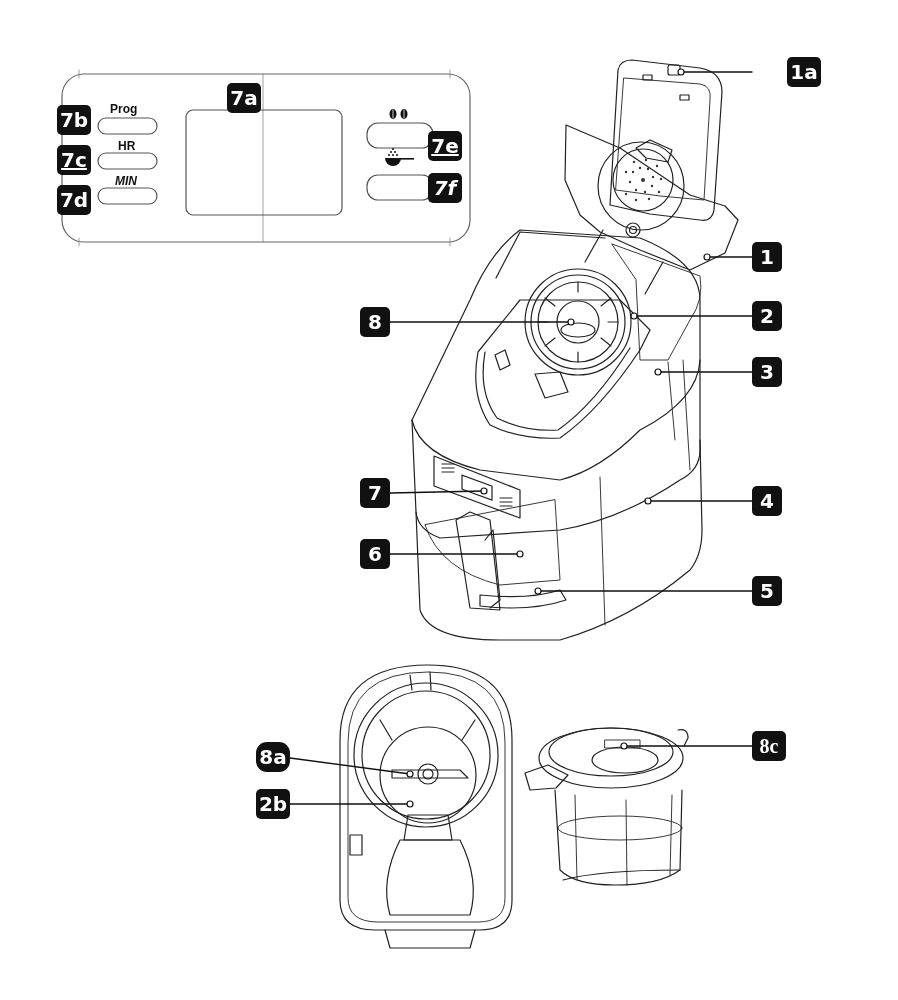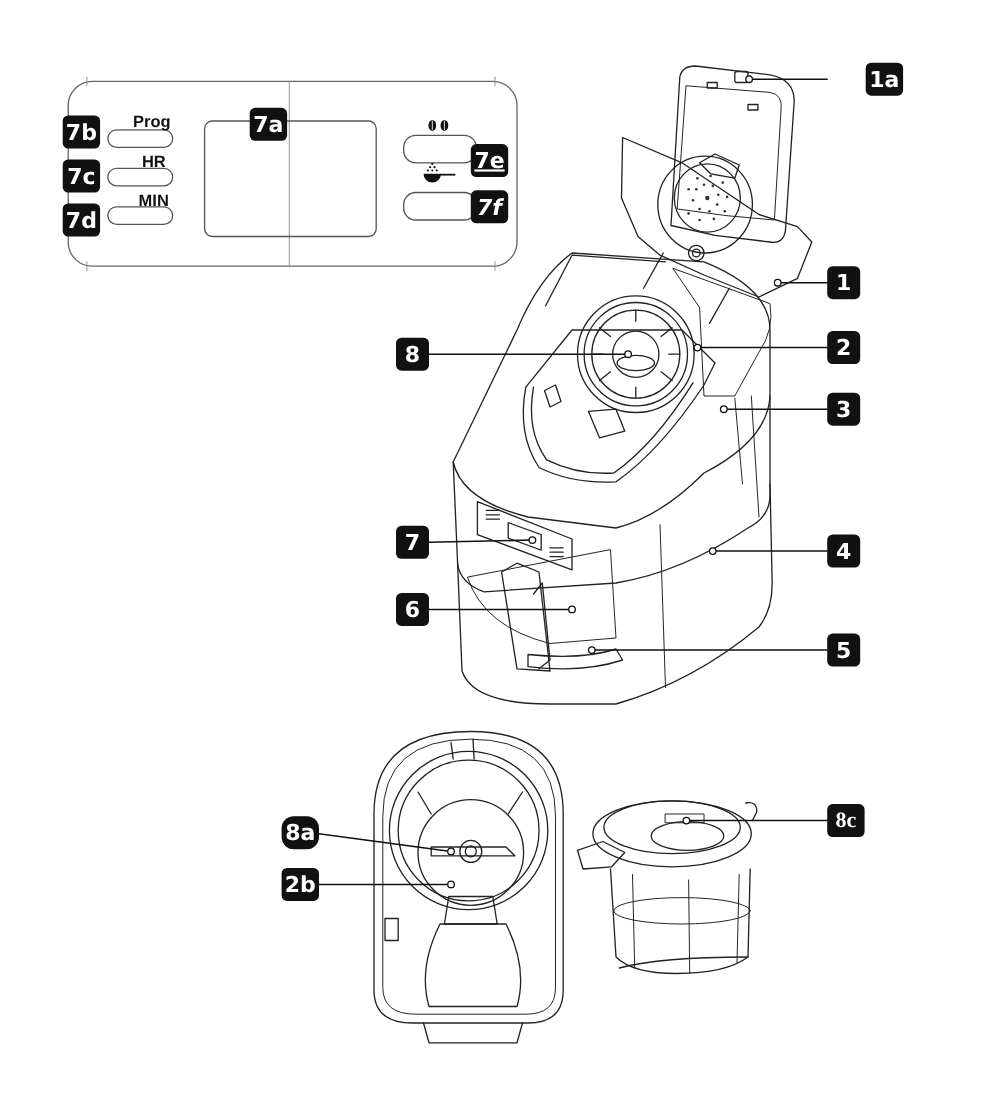--- a/index.html
+++ b/index.html
@@ -3,21 +3,21 @@
 <meta charset="utf-8">
 <style>
   html,body{margin:0;padding:0;background:#fff;}
   body{width:898px;height:1000px;position:relative;overflow:hidden;font-family:"Liberation Sans",sans-serif;}
   .stage{position:absolute;left:0;top:0;width:898px;height:1000px;}
   svg.art{position:absolute;left:0;top:0;}
   .badge{position:absolute;background:#111;color:#fff;font-family:"DejaVu Sans",sans-serif;font-weight:bold;
     border-radius:5px;display:flex;align-items:center;justify-content:center;font-size:20px;line-height:1;height:30px;}
   .badge.n{width:30px;}
   .badge.an{width:34px;}
-  .lbl{position:absolute;font-family:"Liberation Sans",sans-serif;font-weight:bold;font-size:15px;color:#111;margin-left:11px;}
+  .lbl{position:absolute;font-family:"Liberation Sans",sans-serif;font-weight:bold;font-size:12px;color:#111;}
 </style>
 </head>
 <body>
 
 <div class="stage">
 
 <svg class="art" width="898" height="1000" viewBox="0 0 898 1000">
   <g fill="none" stroke="#222" stroke-width="1.2" stroke-linejoin="round" stroke-linecap="round">
 
     <g>
@@ -187,25 +187,25 @@
       <circle cx="520" cy="554" r="3"></circle>
       <circle cx="410" cy="774" r="3"></circle>
       <circle cx="410" cy="804" r="3"></circle>
       <circle cx="624" cy="746" r="3"></circle>
     </g>
   </g>
 </svg>
 
 <span class="lbl" style="left:110px;top:102px;">Prog</span>
 <span class="lbl" style="left:118px;top:139px;">HR</span>
-<span class="lbl" style="left:115px;top:174px;">MIN</span>
-
-<div class="badge an" style="left:227px;top:98px;">7a</div>
+<span class="lbl" style="left:115px;top:174px;font-style:italic;">MIN</span>
+
+<div class="badge an" style="left:227px;top:83px;">7a</div>
 <div class="badge an" style="left:57px;top:105px;">7b</div>
-<div class="badge an" style="left:57px;top:145px;">7c</div>
+<div class="badge an" style="left:57px;top:145px;text-decoration:underline;">7c</div>
 <div class="badge an" style="left:57px;top:185px;">7d</div>
 <div class="badge an" style="left:428px;top:131px;text-decoration:underline;">7e</div>
 <div class="badge an" style="left:428px;top:173px;font-style:italic;">7f</div>
 
 <div class="badge an" style="left:752px;top:57px;margin-left:35px;">1a</div>
 <div class="badge n" style="left:752px;top:242px;">1</div>
 <div class="badge n" style="left:752px;top:301px;">2</div>
 <div class="badge n" style="left:752px;top:357px;">3</div>
 <div class="badge n" style="left:752px;top:486px;">4</div>
 <div class="badge n" style="left:752px;top:576px;">5</div>

